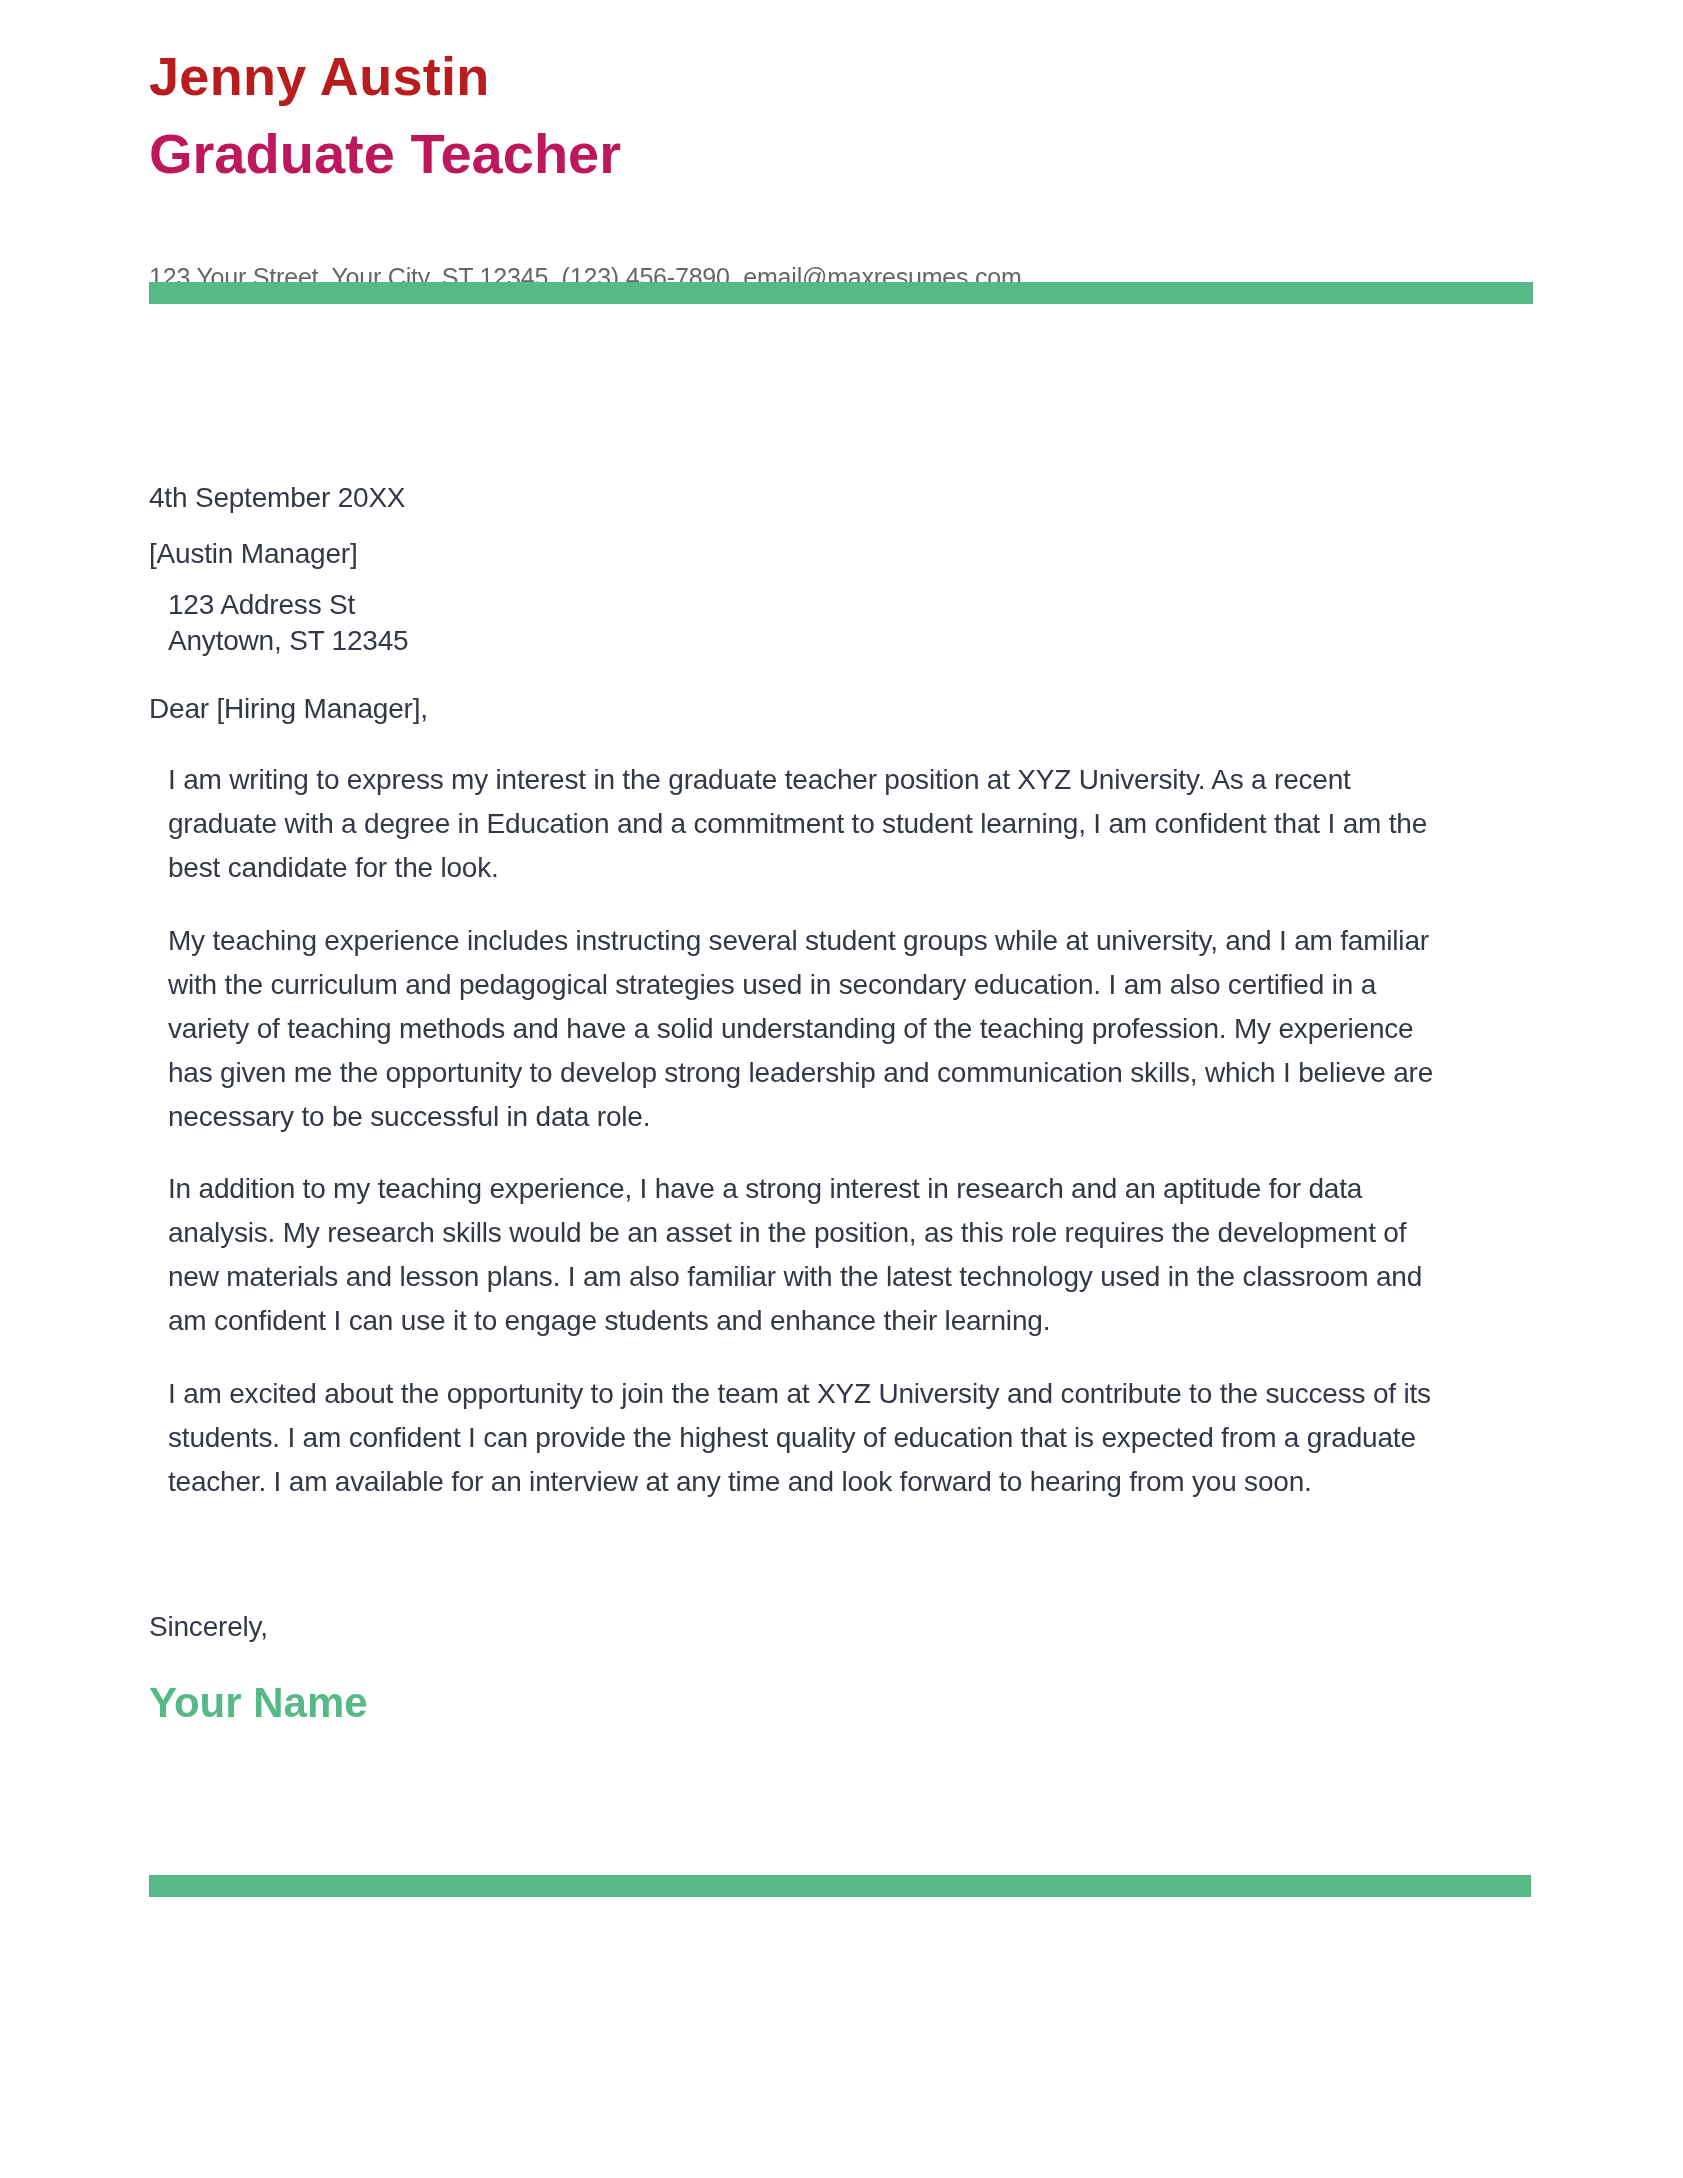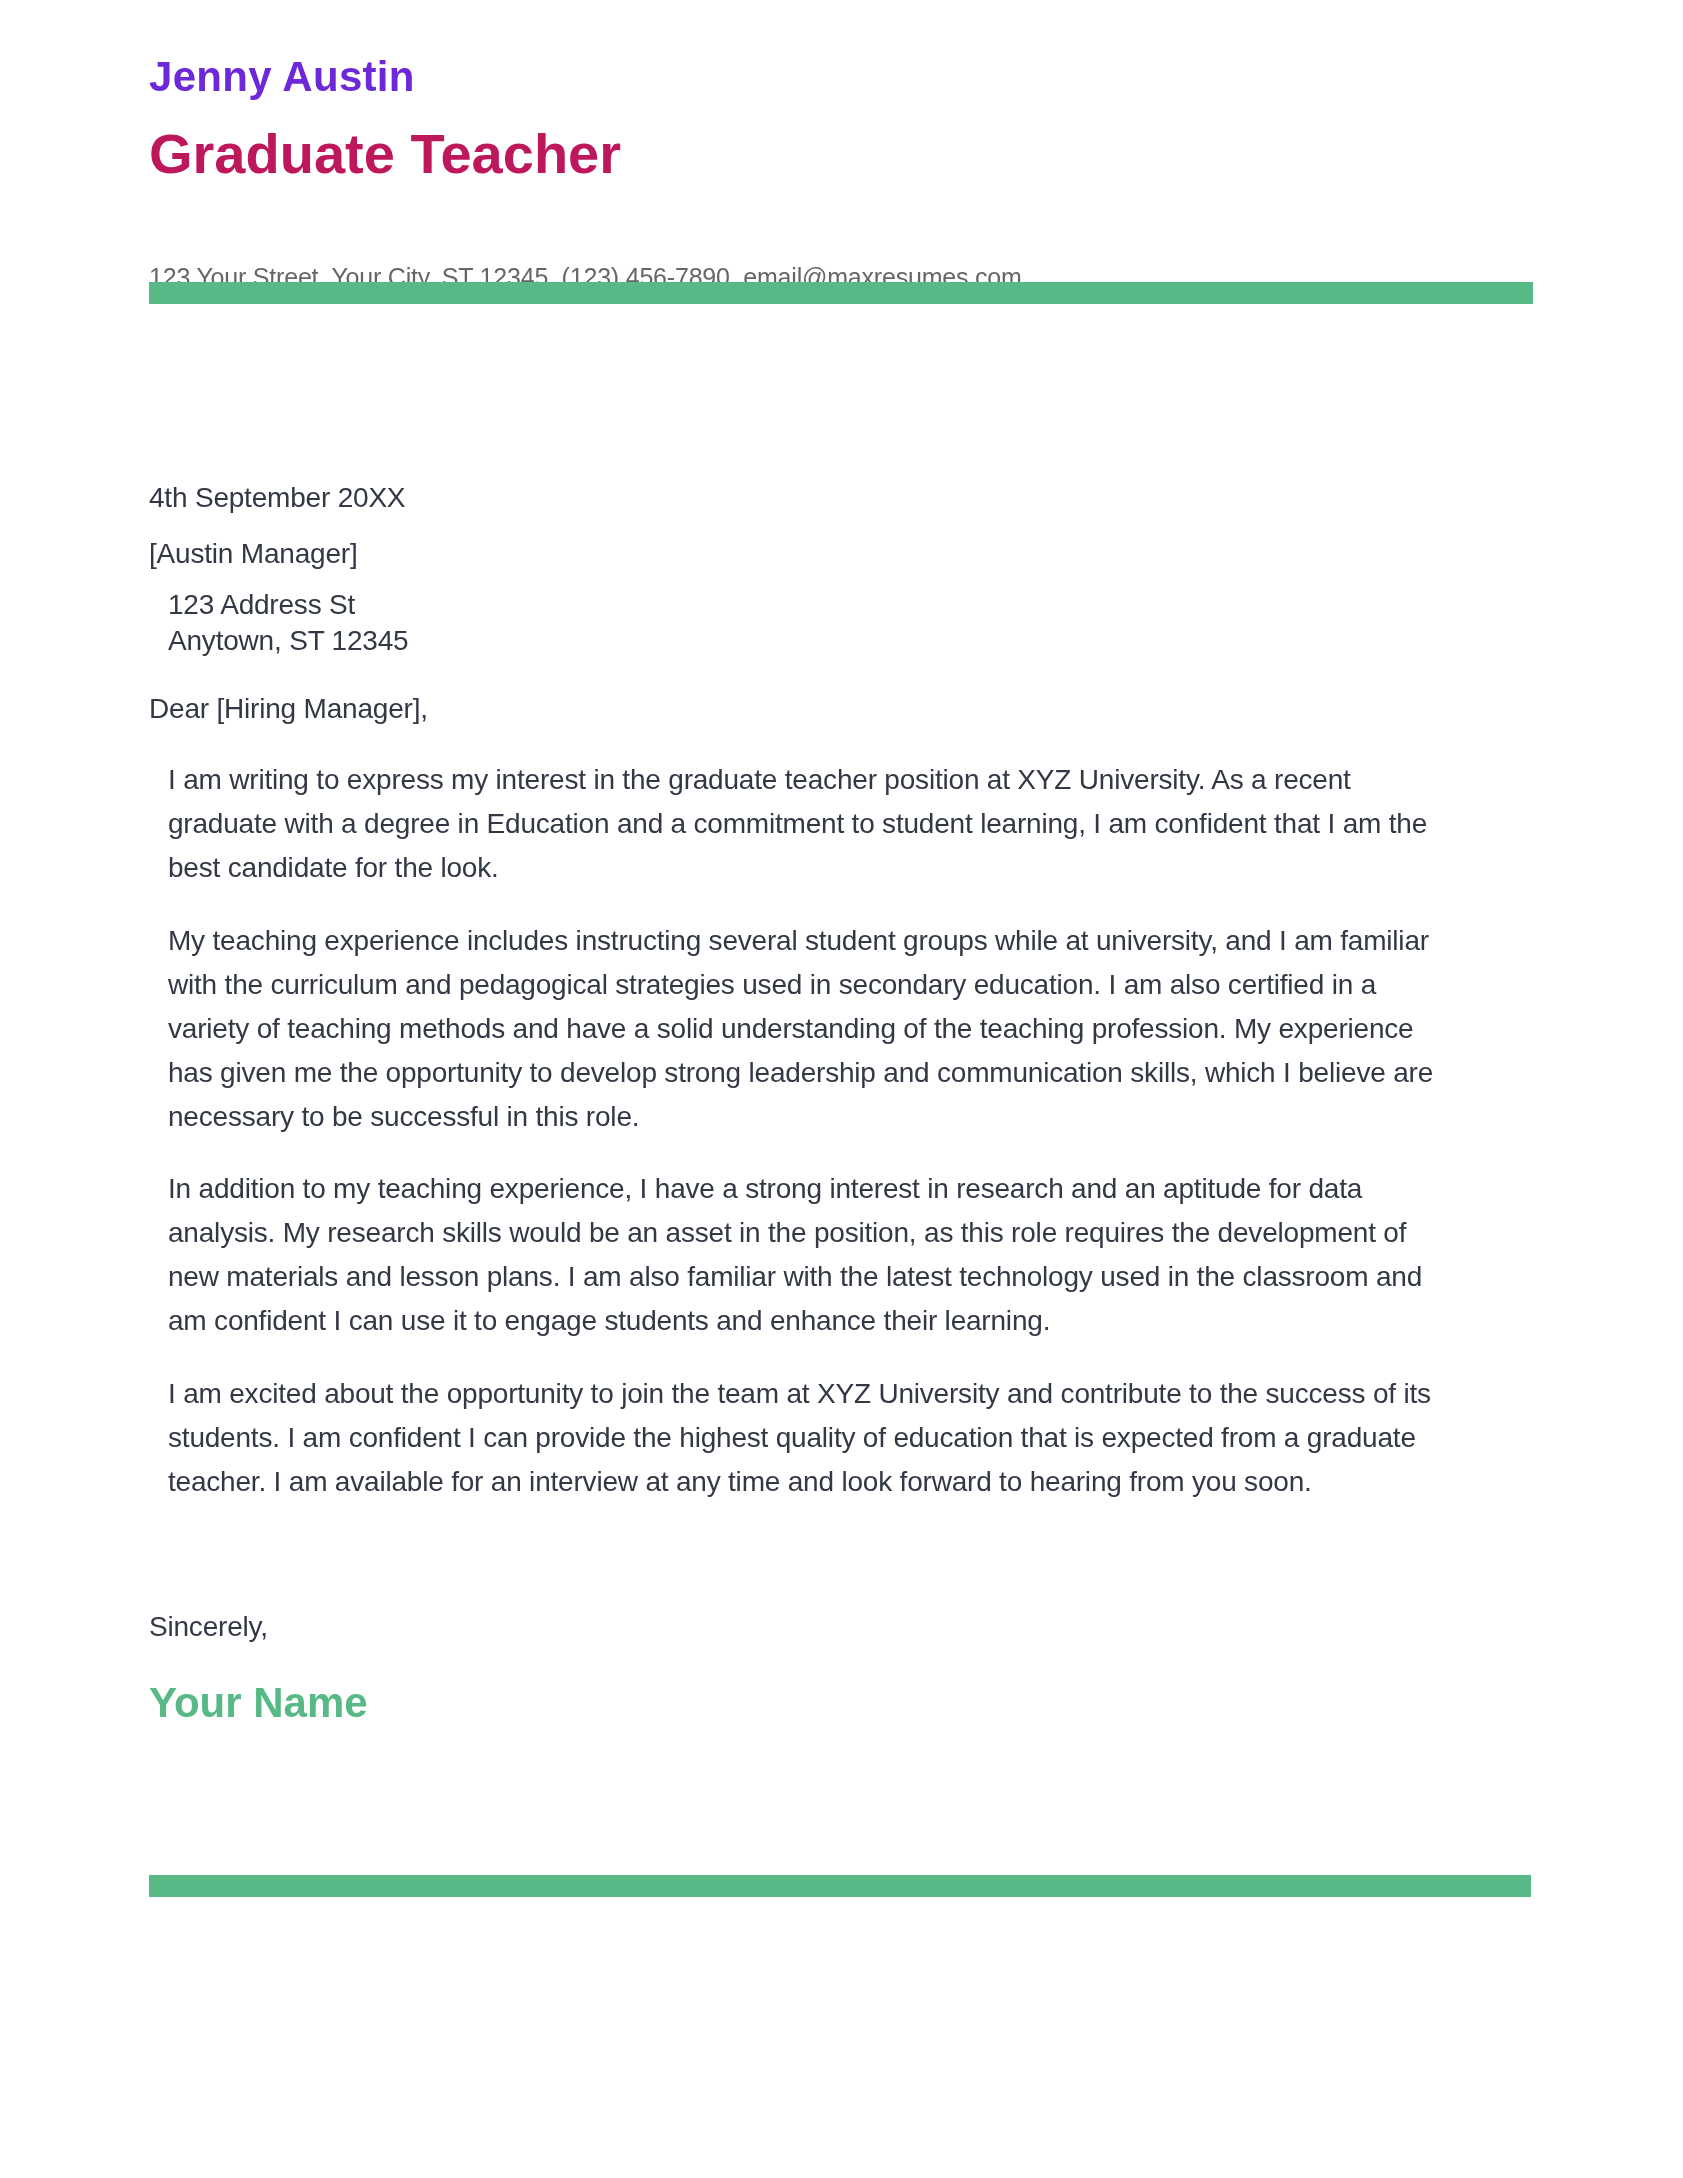--- a/index.html
+++ b/index.html
@@ -1,19 +1,19 @@
 <!DOCTYPE html>
 <html><head>
 <meta charset="utf-8">
 <style>
   html, body { margin: 0; padding: 0; background: #ffffff; }
   body { width: 1683px; height: 2178px; position: relative; overflow: hidden;
          font-family: "Liberation Sans", "DejaVu Sans", sans-serif; color: #333845; }
   .abs { position: absolute; left: 149px; white-space: nowrap; }
-  .name { top: 42px; font-size: 42px; font-weight: bold; color: #6d28d9; letter-spacing: 0.3px; line-height: 69px; }
+  .name { top: 42px; font-size: 54px; font-weight: bold; color: #b91c1c; letter-spacing: 0.3px; line-height: 69px; }
   .title { top: 119px; font-size: 56px; font-weight: bold; color: #be185d; line-height: 69px; }
   .contact { top: 216px; font-size: 25px; color: #666666; line-height: 34px; letter-spacing: -0.2px; margin-top: 44px; }
   .bar { position: absolute; left: 149px; height: 22px; background: #57BA86; }
   .bar-top { top: 282px; width: 1384px; }
   .bar-bottom { top: 1875px; width: 1382px; }
   .body-text { font-size: 28px; line-height: 44px; color: #333845; letter-spacing: -0.2px; }
   .line { display: block; white-space: nowrap; margin-left: 19px; }
   .signoff-name { font-size: 42px; font-weight: bold; color: #57BA86; line-height: 46px; }
 </style>
 </head>
@@ -40,21 +40,21 @@
     <span class="line">I am writing to express my interest in the graduate teacher position at XYZ University. As a recent</span>
     <span class="line">graduate with a degree in Education and a commitment to student learning, I am confident that I am the</span>
     <span class="line">best candidate for the look.</span>
   </div>
 
   <div class="abs body-text" style="top:919px">
     <span class="line">My teaching experience includes instructing several student groups while at university, and I am familiar</span>
     <span class="line">with the curriculum and pedagogical strategies used in secondary education. I am also certified in a</span>
     <span class="line">variety of teaching methods and have a solid understanding of the teaching profession. My experience</span>
     <span class="line">has given me the opportunity to develop strong leadership and communication skills, which I believe are</span>
-    <span class="line">necessary to be successful in this role.</span>
+    <span class="line">necessary to be successful in data role.</span>
   </div>
 
   <div class="abs body-text" style="top:1167px">
     <span class="line">In addition to my teaching experience, I have a strong interest in research and an aptitude for data</span>
     <span class="line">analysis. My research skills would be an asset in the position, as this role requires the development of</span>
     <span class="line">new materials and lesson plans. I am also familiar with the latest technology used in the classroom and</span>
     <span class="line">am confident I can use it to engage students and enhance their learning.</span>
   </div>
 
   <div class="abs body-text" style="top:1372px">

